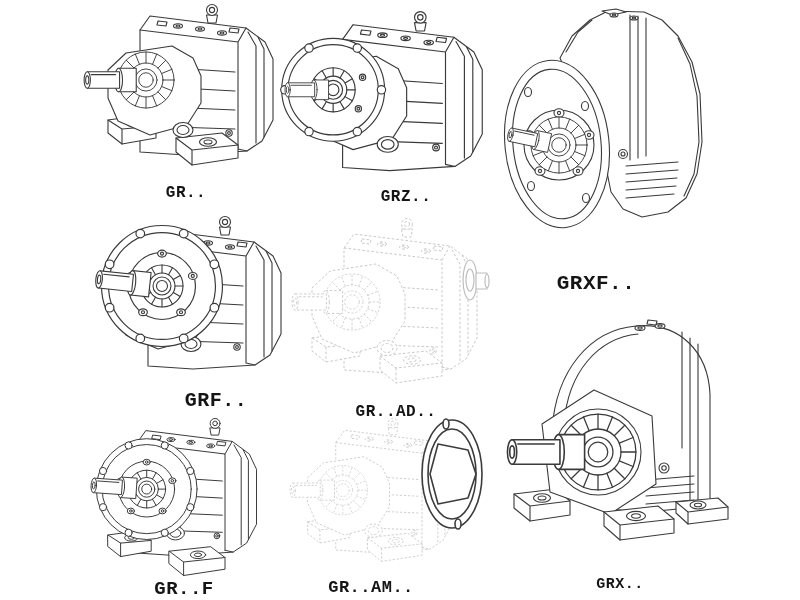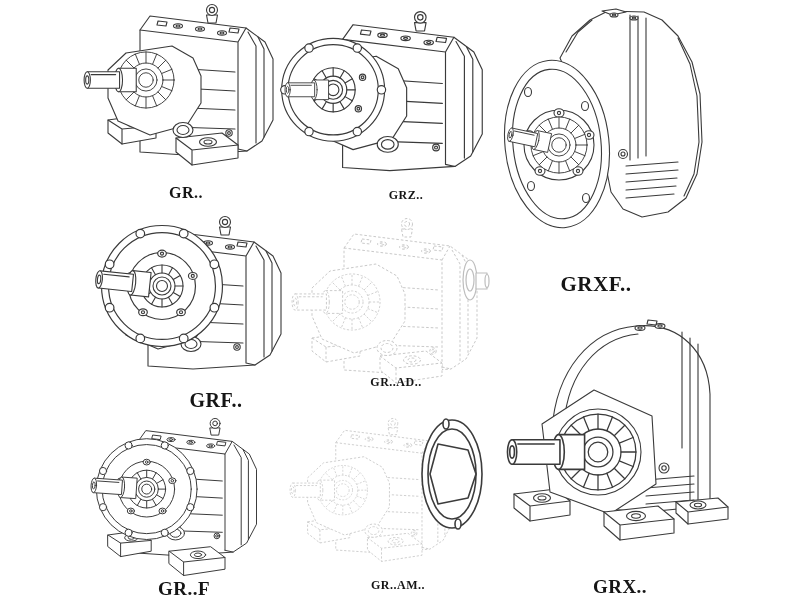--- a/index.html
+++ b/index.html
@@ -1,16 +1,16 @@
 <!DOCTYPE html>
 <html><head>
 <meta charset="utf-8">
 <style>
 html,body{margin:0;padding:0;width:800px;height:600px;background:#fff;overflow:hidden}
-#canvas{position:relative;width:800px;height:600px;font-family:Liberation Serif, serif}
+#canvas{position:relative;width:800px;height:600px;font-family:Liberation Mono, monospace}
 .fig{position:absolute}
 .cap{position:absolute;font-weight:700;color:#151515;letter-spacing:.5px;white-space:nowrap;transform:translateX(-50%)}
 svg{display:block;overflow:visible}
 .g-solid{stroke:#3a3a3a;stroke-width:1.1;fill:none;stroke-linejoin:round;stroke-linecap:round}
 .g-ghost{stroke:#c9c9c9;stroke-width:1;fill:none;stroke-dasharray:2.6 2;stroke-linejoin:round}
 .g-ghost2{stroke:#bdbdbd;stroke-width:1.2;fill:none;stroke-dasharray:none}
 .g-dark{stroke:#3c3c3c;stroke-width:1.6;fill:none;stroke-dasharray:none}
 .w{fill:#fff}
 </style>
 </head>
@@ -133,21 +133,21 @@
       <g transform="translate(0,8) scale(1.05)">
         <use href="#d-body"></use>
         <use href="#d-eye" transform="translate(126,7)"></use>
         <use href="#d-oct"></use>
         <use href="#d-flangeZ" transform="translate(43,76)"></use>
         <use href="#d-fanS" transform="translate(43,76)"></use>
         <use href="#d-shaftC" transform="translate(48,76) scale(0.78)"></use>
       </g>
     </svg>
   </div>
-  <div class="cap" style="left:406px;top:188px;font-size:12px">GRZ..</div>
+  <div class="cap" style="left:406px;top:188px;font-size:16px">GRZ..</div>
 
   <div class="fig" style="left:496px;top:6px">
     <svg width="222" height="252" viewBox="0 0 222 252" class="g-solid">
       <path class="w" d="M64 52 L76 30 L94 14 L112 5 L148 6 L166 14 L182 30 L196 56 L204 88 L206 136 L201 168 L190 192 L172 206 L146 211 L127 203 L115 186 L109 156 Z"></path>
       <path d="M70 46 L82 26 L96 14"></path>
       <path d="M134 9 L134 154 M142 10 L142 152 M150 12 L150 150"></path>
       <path d="M182 32 L194 58 L201 90 L203 136 L198 168 L188 190"></path>
       <path d="M130 160 L182 156 M130 168 L182 164 M130 176 L181 172 M130 184 L180 180 M130 192 L178 188"></path>
       <path class="w" d="M106 5 l14 -2 l10 3 l-14 3 Z"></path>
       <ellipse class="w" cx="118" cy="9" rx="4" ry="2"></ellipse>
@@ -206,21 +206,21 @@
         <use href="#d-shaftC" transform="translate(62,82) scale(0.95)"></use>
         <g class="g-ghost2">
           <ellipse class="w" cx="178" cy="60" rx="7" ry="20"></ellipse>
           <ellipse class="w" cx="178" cy="60" rx="4" ry="11"></ellipse>
           <path class="w" d="M184 53 H195 V69 H184 Z"></path>
           <ellipse class="w" cx="195" cy="61" rx="2" ry="6.5"></ellipse>
         </g>
       </g>
     </svg>
   </div>
-  <div class="cap" style="left:396px;top:375px;font-size:12px">GR..AD..</div>
+  <div class="cap" style="left:396px;top:403px;font-size:16px">GR..AD..</div>
 
   <div class="fig" style="left:90px;top:416px">
     <svg width="215" height="162" viewBox="0 0 215 162" class="g-solid">
       <g transform="translate(0,2) scale(0.9)">
         <use href="#d-body"></use>
         <use href="#d-eye" transform="translate(139,6)"></use>
         <use href="#d-feet" transform="translate(0,12)"></use>
         <use href="#d-oct"></use>
         <use href="#d-flangeF" transform="translate(63,79)"></use>
         <use href="#d-fanS" transform="translate(63,79)"></use>
@@ -242,21 +242,21 @@
       </g>
       <g class="g-dark">
         <ellipse class="w" cx="162" cy="56" rx="30" ry="54"></ellipse>
         <ellipse class="w" cx="162" cy="56" rx="24" ry="45"></ellipse>
         <path class="w" d="M148 26 L178 32 L186 56 L178 80 L148 86 L140 56 Z"></path>
         <ellipse class="w" cx="156" cy="6" rx="3" ry="5"></ellipse>
         <ellipse class="w" cx="168" cy="106" rx="3" ry="5"></ellipse>
       </g>
     </svg>
   </div>
-  <div class="cap" style="left:398px;top:578px;font-size:12px">GR..AM..</div>
+  <div class="cap" style="left:371px;top:578px;font-size:17px">GR..AM..</div>
 
   <div class="fig" style="left:498px;top:298px">
     <svg width="230" height="260" viewBox="0 0 230 260" class="g-solid">
       <path class="w" d="M54 132 C58 72 92 32 138 28 C182 24 210 54 212 96 L212 208 L148 214 L96 210 L64 196 L50 160 Z"></path>
       <path d="M192 40 L192 210 M200 46 L200 209 M184 34 L184 150"></path>
       <path d="M66 126 C70 74 100 40 140 36"></path>
       <path d="M148 182 L196 178 M148 190 L196 186 M148 198 L196 194 M148 206 L196 202"></path>
       <ellipse class="w" cx="142" cy="30" rx="5" ry="2.4"></ellipse>
         <ellipse cx="142" cy="30" rx="2.2" ry="1.1"></ellipse>
       <ellipse class="w" cx="162" cy="28" rx="5" ry="2.4"></ellipse>
@@ -275,14 +275,14 @@
       <use href="#d-fan" transform="translate(100,154) scale(1.15)"></use>
       <circle class="w" cx="166" cy="170" r="5"></circle>
         <circle cx="166" cy="170" r="2.2"></circle>
       <use href="#d-shaftC" transform="translate(104,154) scale(1.45)"></use>
       <path class="w" d="M106 214 L160 208 L176 221 L176 235 L122 242 L106 228 Z"></path>
       <path d="M106 214 L122 227 L176 221 M122 227 L122 242"></path>
       <ellipse class="w" cx="138" cy="218" rx="9.5" ry="4.6"></ellipse>
         <ellipse cx="138" cy="218" rx="4.4" ry="2.2"></ellipse>
     </svg>
   </div>
-  <div class="cap" style="left:620px;top:576px;font-size:19px">GRX..</div>
+  <div class="cap" style="left:620px;top:576px;font-size:15px">GRX..</div>
 </div>
 
 </body></html>

